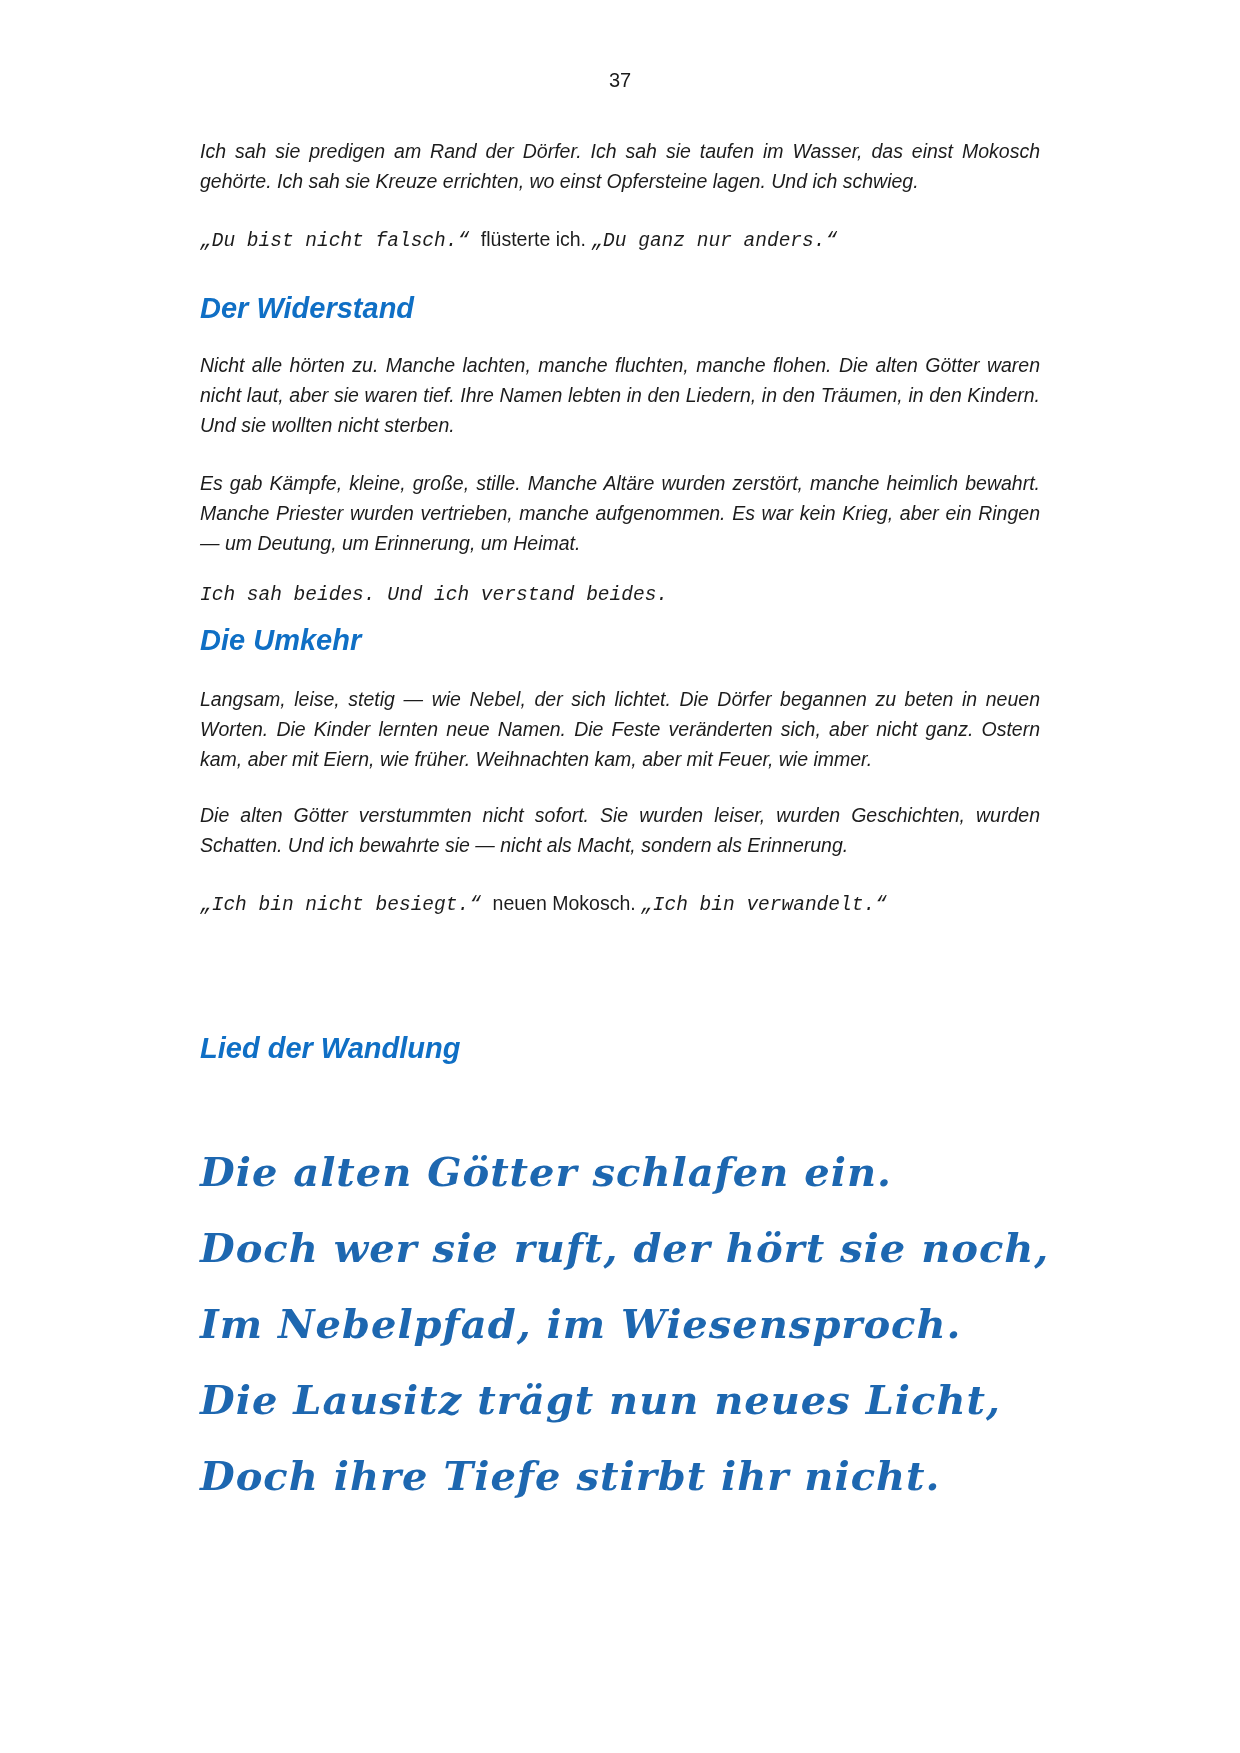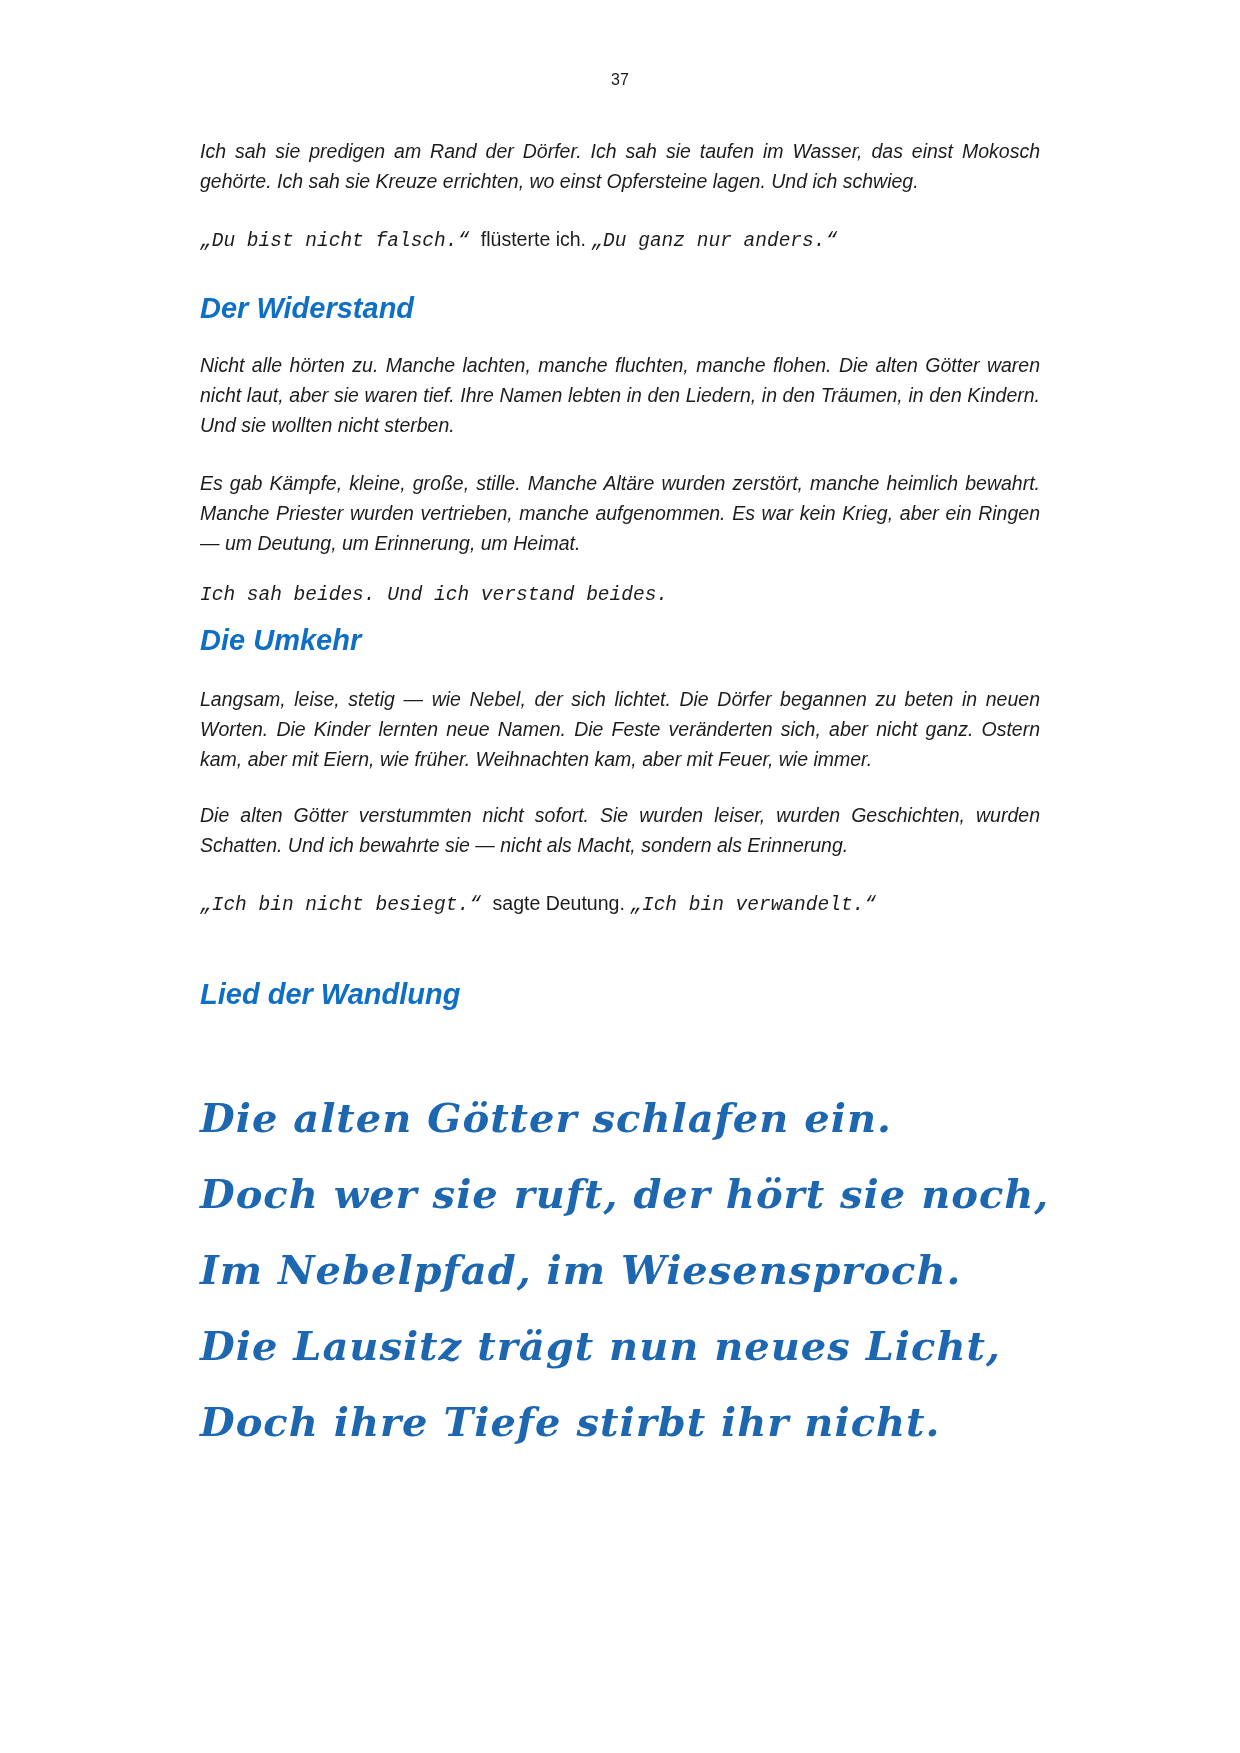--- a/index.html
+++ b/index.html
@@ -12,21 +12,21 @@
     width: 1240px;
     height: 1753px;
     background: #ffffff;
     overflow: hidden;
     font-family: "Liberation Sans", sans-serif;
     color: #1c1c1c;
   }
   .page-number {
     padding-top: 68px;
     text-align: center;
-    font-size: 16px;
+    font-size: 20px;
     line-height: 24px;
     color: #1c1c1c;
   }
   .content {
     width: 840px;
     margin-left: 200px;
   }
   p, h2 {
     margin: 0;
     padding: 0;
@@ -59,21 +59,21 @@
   .p1   { margin-top: 44px; }
   .q1   { margin-top: 28px; }
   .h1b  { margin-top: 34px; }
   .p2   { margin-top: 24px; }
   .p3   { margin-top: 28px; }
   .q2   { margin-top: 22px; }
   .h2b  { margin-top: 12px; }
   .p4   { margin-top: 26px; }
   .p5   { margin-top: 26px; }
   .q3   { margin-top: 28px; }
-  .h3b  { margin-top: 56px; }
+  .h3b  { margin-top: 110px; }
   .poem { margin-top: 78px; }
   .poem-line {
     font-family: "DejaVu Serif", "Liberation Serif", serif;
     font-style: italic;
     font-weight: bold;
     font-size: 40px;
     line-height: 56px;
     letter-spacing: 1px;
     color: #1d67b0;
     margin-bottom: 20px;
@@ -100,21 +100,21 @@
     <p class="body just p3">Es gab Kämpfe, kleine, große, stille. Manche Altäre wurden zerstört, manche heimlich bewahrt. Manche Priester wurden vertrieben, manche aufgenommen. Es war kein Krieg, aber ein Ringen — um Deutung, um Erinnerung, um Heimat.</p>
 
     <p class="quote it q2">Ich sah beides. Und ich verstand beides.</p>
 
     <h2 class="heading h2b">Die Umkehr</h2>
 
     <p class="body just p4">Langsam, leise, stetig — wie Nebel, der sich lichtet. Die Dörfer begannen zu beten in neuen Worten. Die Kinder lernten neue Namen. Die Feste veränderten sich, aber nicht ganz. Ostern kam, aber mit Eiern, wie früher. Weihnachten kam, aber mit Feuer, wie immer.</p>
 
     <p class="body just p5">Die alten Götter verstummten nicht sofort. Sie wurden leiser, wurden Geschichten, wurden Schatten. Und ich bewahrte sie — nicht als Macht, sondern als Erinnerung.</p>
 
-    <p class="quote q3"><span class="it">„Ich bin nicht besiegt.“ </span><span>sagte Deutung. </span><span class="it">„Ich bin verwandelt.“</span></p>
+    <p class="quote q3"><span class="it">„Ich bin nicht besiegt.“ </span><span>neuen Mokosch. </span><span class="it">„Ich bin verwandelt.“</span></p>
 
     <h2 class="heading h3b">Lied der Wandlung</h2>
 
     <div class="poem">
       <div class="poem-line">Die alten Götter schlafen ein.</div>
       <div class="poem-line">Doch wer sie ruft, der hört sie noch,</div>
       <div class="poem-line">Im Nebelpfad, im Wiesensproch.</div>
       <div class="poem-line">Die Lausitz trägt nun neues Licht,</div>
       <div class="poem-line">Doch ihre Tiefe stirbt ihr nicht.</div>
     </div>

